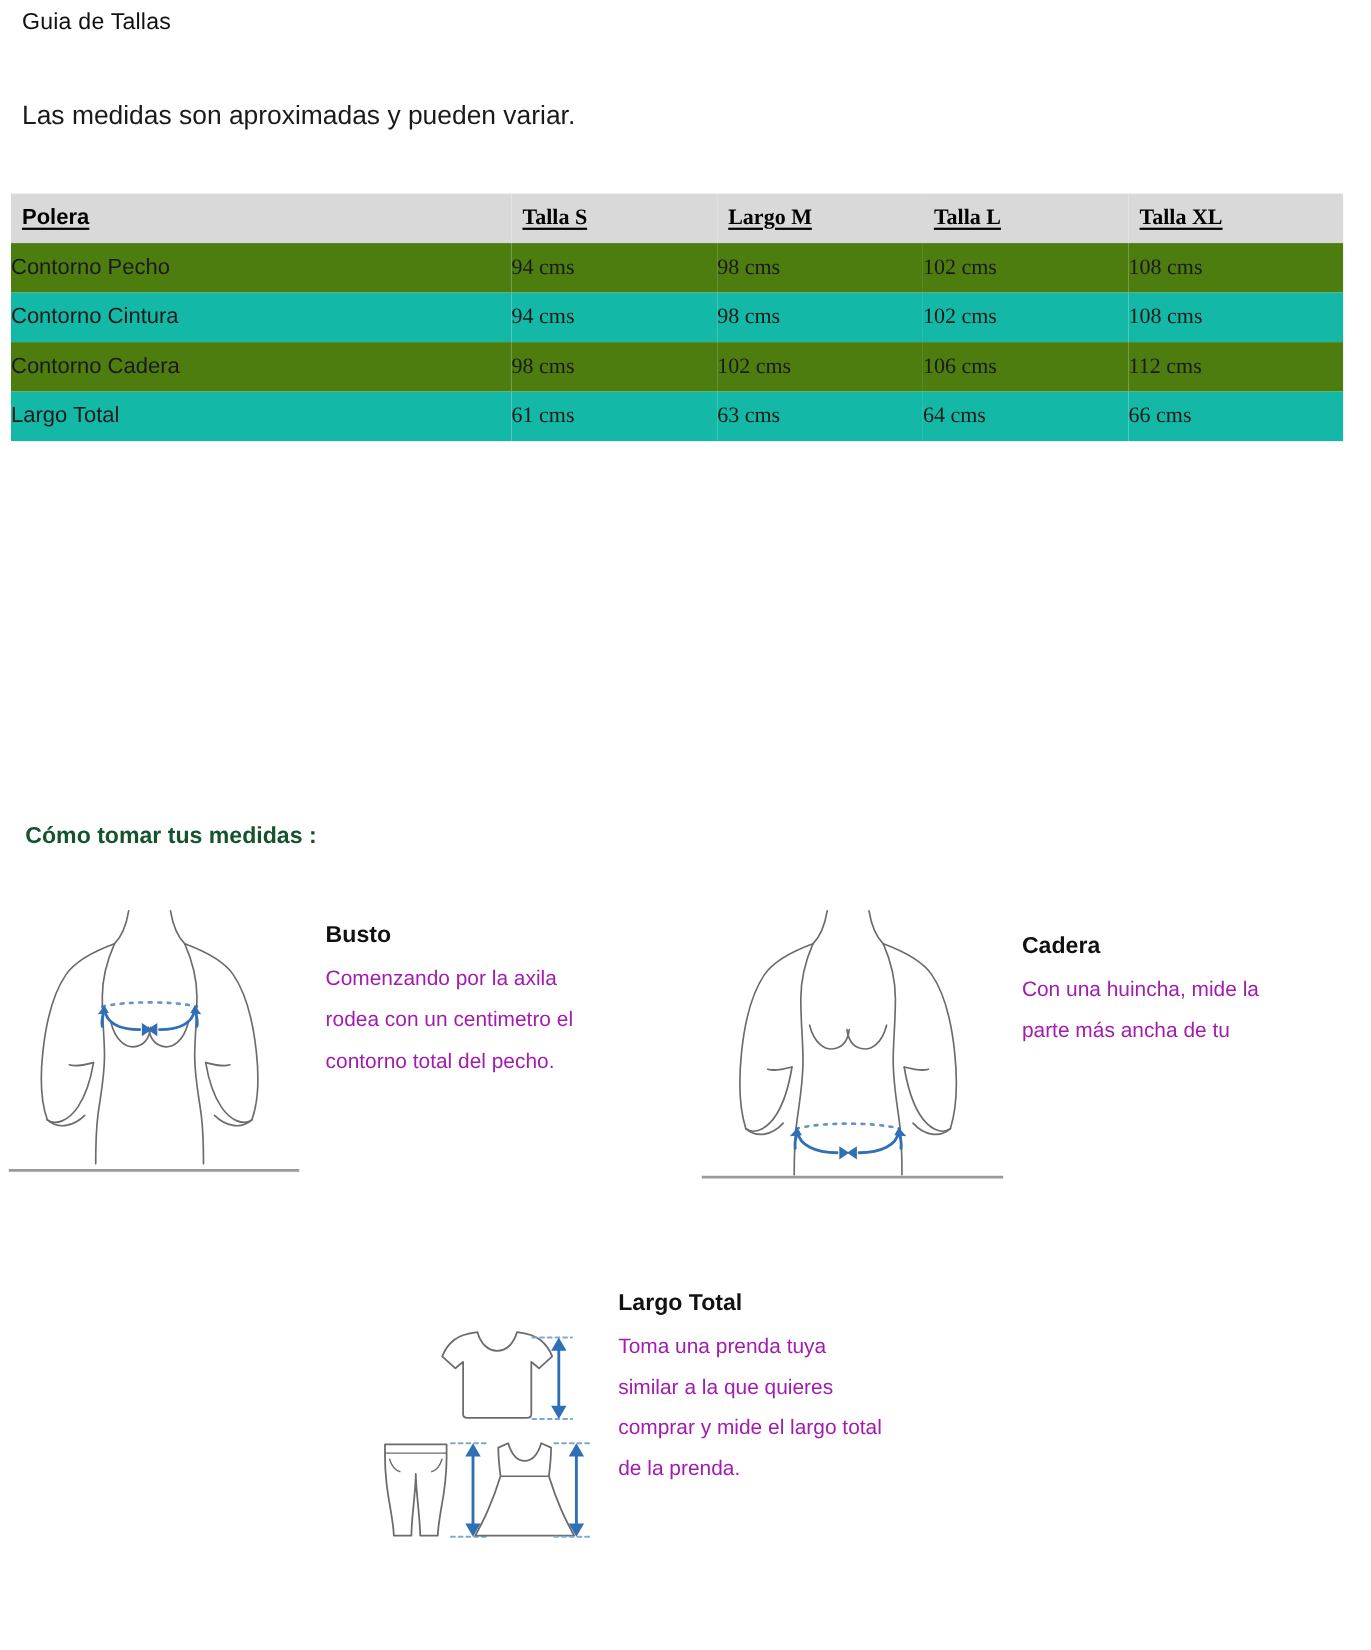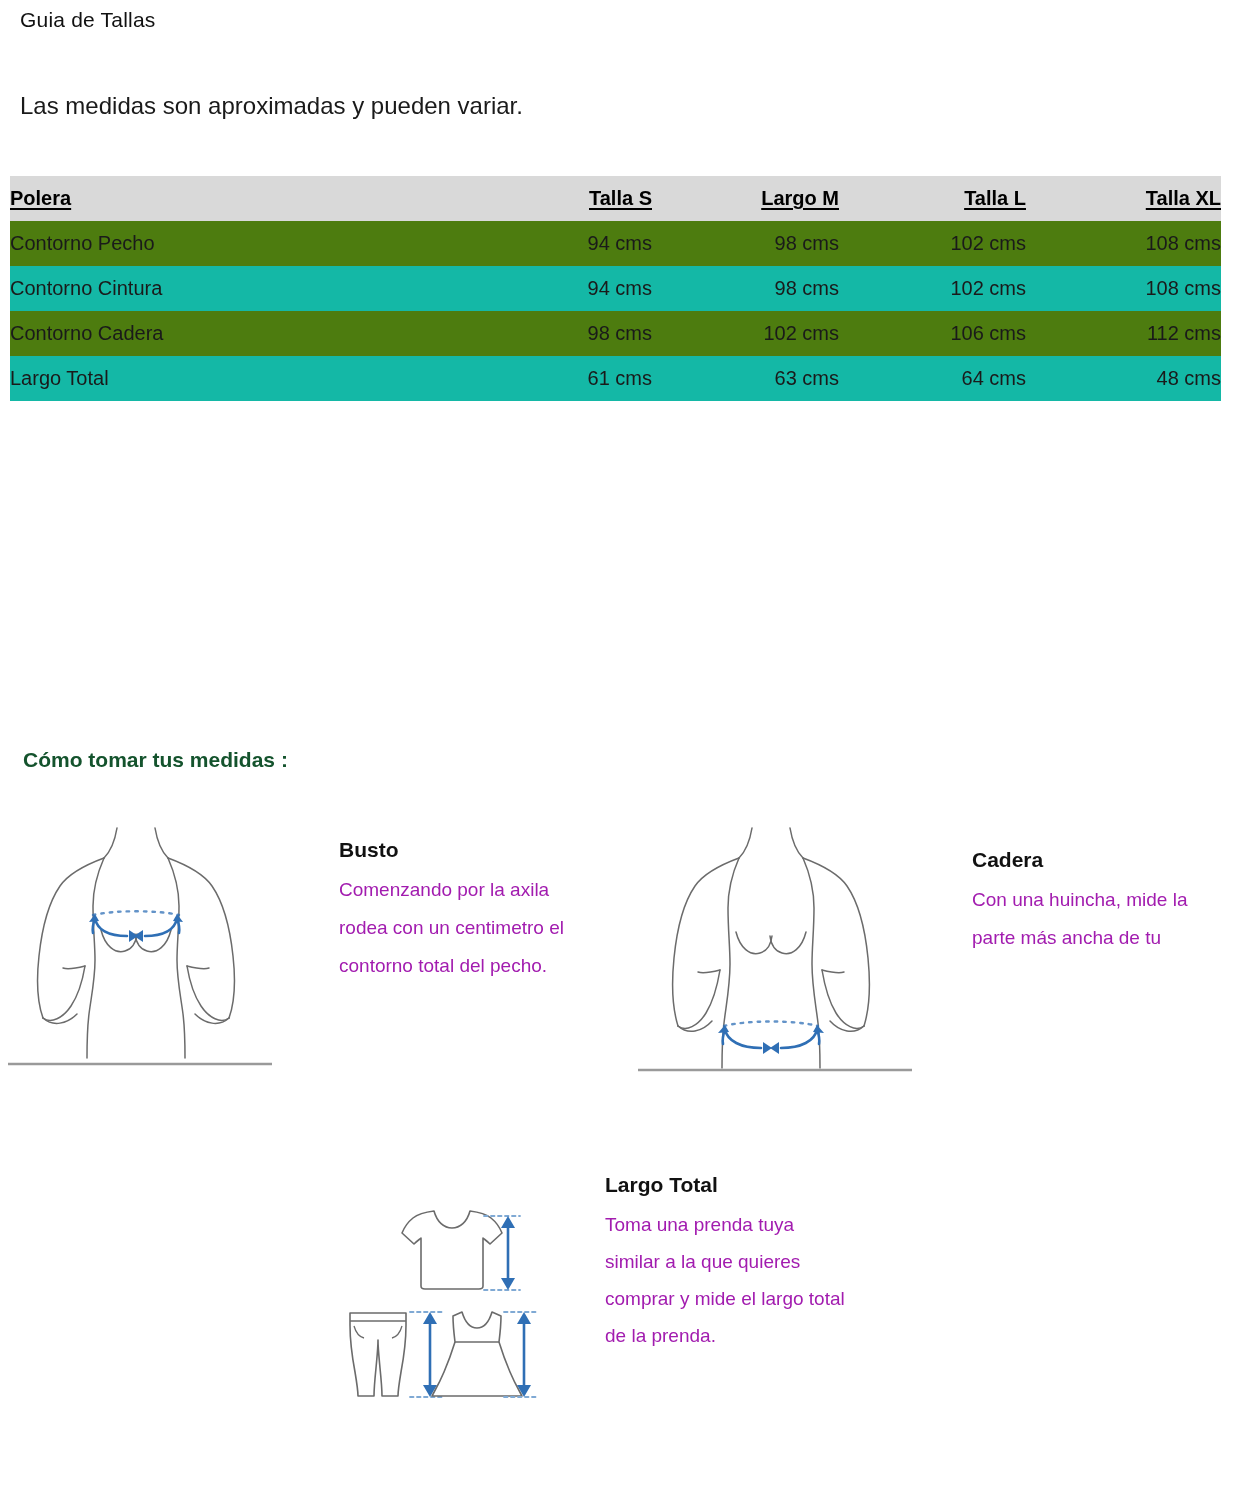--- a/index.html
+++ b/index.html
@@ -54,33 +54,35 @@
     padding: 0;
     height: 45px;
     vertical-align: middle;
     font-weight: normal;
     white-space: nowrap;
   }
   table.size-table thead tr { background: #d9d9d9; }
   table.size-table thead th {
     font-weight: bold;
     color: #000;
+    padding-left: 10px;
   }
   table.size-table thead th span.hdr {
     text-decoration: underline;
     text-underline-offset: 3px;
   }
   th.col-label, td.col-label {
     text-align: left;
     padding-left: 10px;
     width: 455px;
   }
   th.col-size, td.col-size {
-    text-align: right;
+    text-align: left;
     width: 187px;
+    font-family: Liberation Serif, serif;
   }
   th.col-size:last-child, td.col-size:last-child { width: 195px; }
   table.size-table tbody tr.row-odd  { background: #4d7c0f; }
   table.size-table tbody tr.row-even { background: #14b8a6; }
 
   
   #measure-heading {
     position: absolute;
     left: 23px;
     top: 748px;
@@ -88,21 +90,21 @@
     font-weight: bold;
     color: #14532d;
   }
 
   
   .figure-block { position: absolute; }
 
   #busto-figure { left: 5px;  top: 818px; width: 270px; height: 255px; }
   #cadera-figure{ left: 635px; top: 818px; width: 280px; height: 262px; }
 
-  .text-block { position: absolute; margin-left: 43px; }
+  .text-block { position: absolute; }
   .text-block .tb-title {
     font-size: 21px;
     font-weight: bold;
     color: #111;
     margin: 0 0 10px 0;
     line-height: 1.1;
   }
   .text-block .tb-line {
     font-size: 19px;
     line-height: 38px;
@@ -168,21 +170,21 @@
         <td class="col-size">98 cms</td>
         <td class="col-size">102 cms</td>
         <td class="col-size">106 cms</td>
         <td class="col-size">112 cms</td>
       </tr>
       <tr class="row-even">
         <td class="col-label">Largo Total</td>
         <td class="col-size">61 cms</td>
         <td class="col-size">63 cms</td>
         <td class="col-size">64 cms</td>
-        <td class="col-size">48 cms</td>
+        <td class="col-size">66 cms</td>
       </tr>
     </tbody>
   </table>
 </div>
 
 <div id="measure-heading">Cómo tomar tus medidas :</div>
 
 <div class="figure-block" id="busto-figure">
   <svg width="270" height="255" viewBox="0 0 270 255">
     <g fill="none" stroke="#6b6b6b" stroke-width="1.5" stroke-linecap="round" stroke-linejoin="round">

